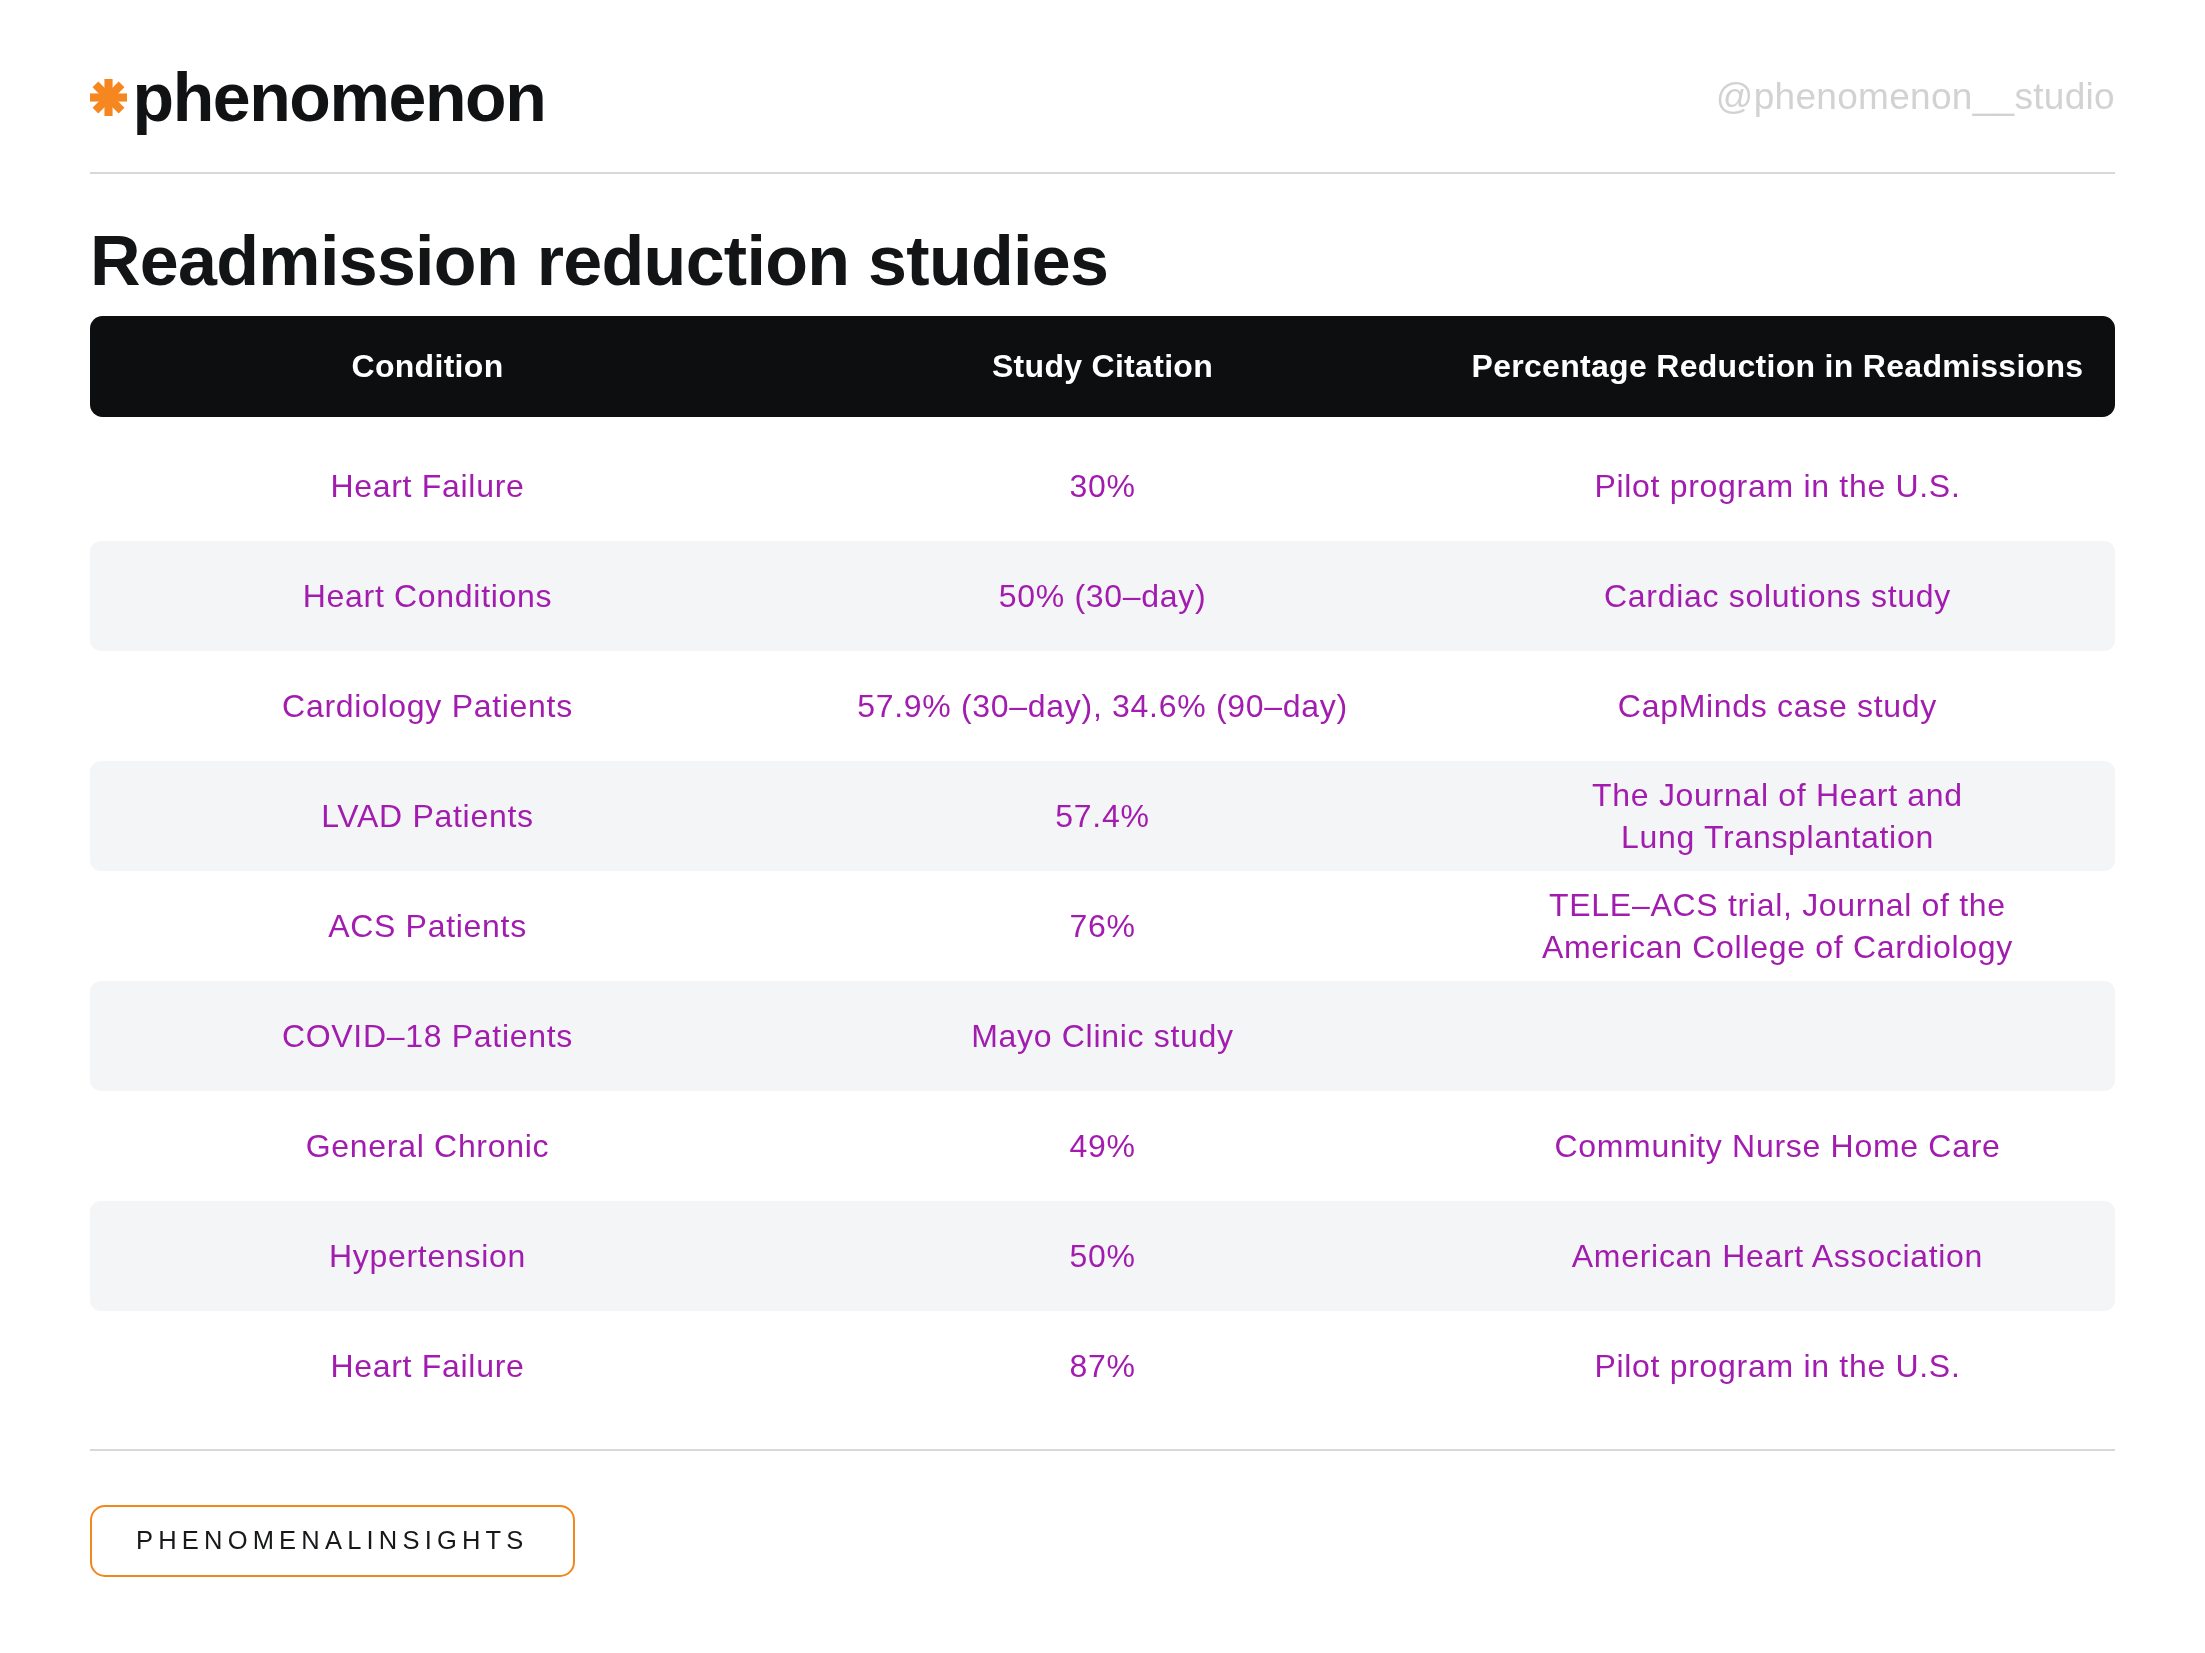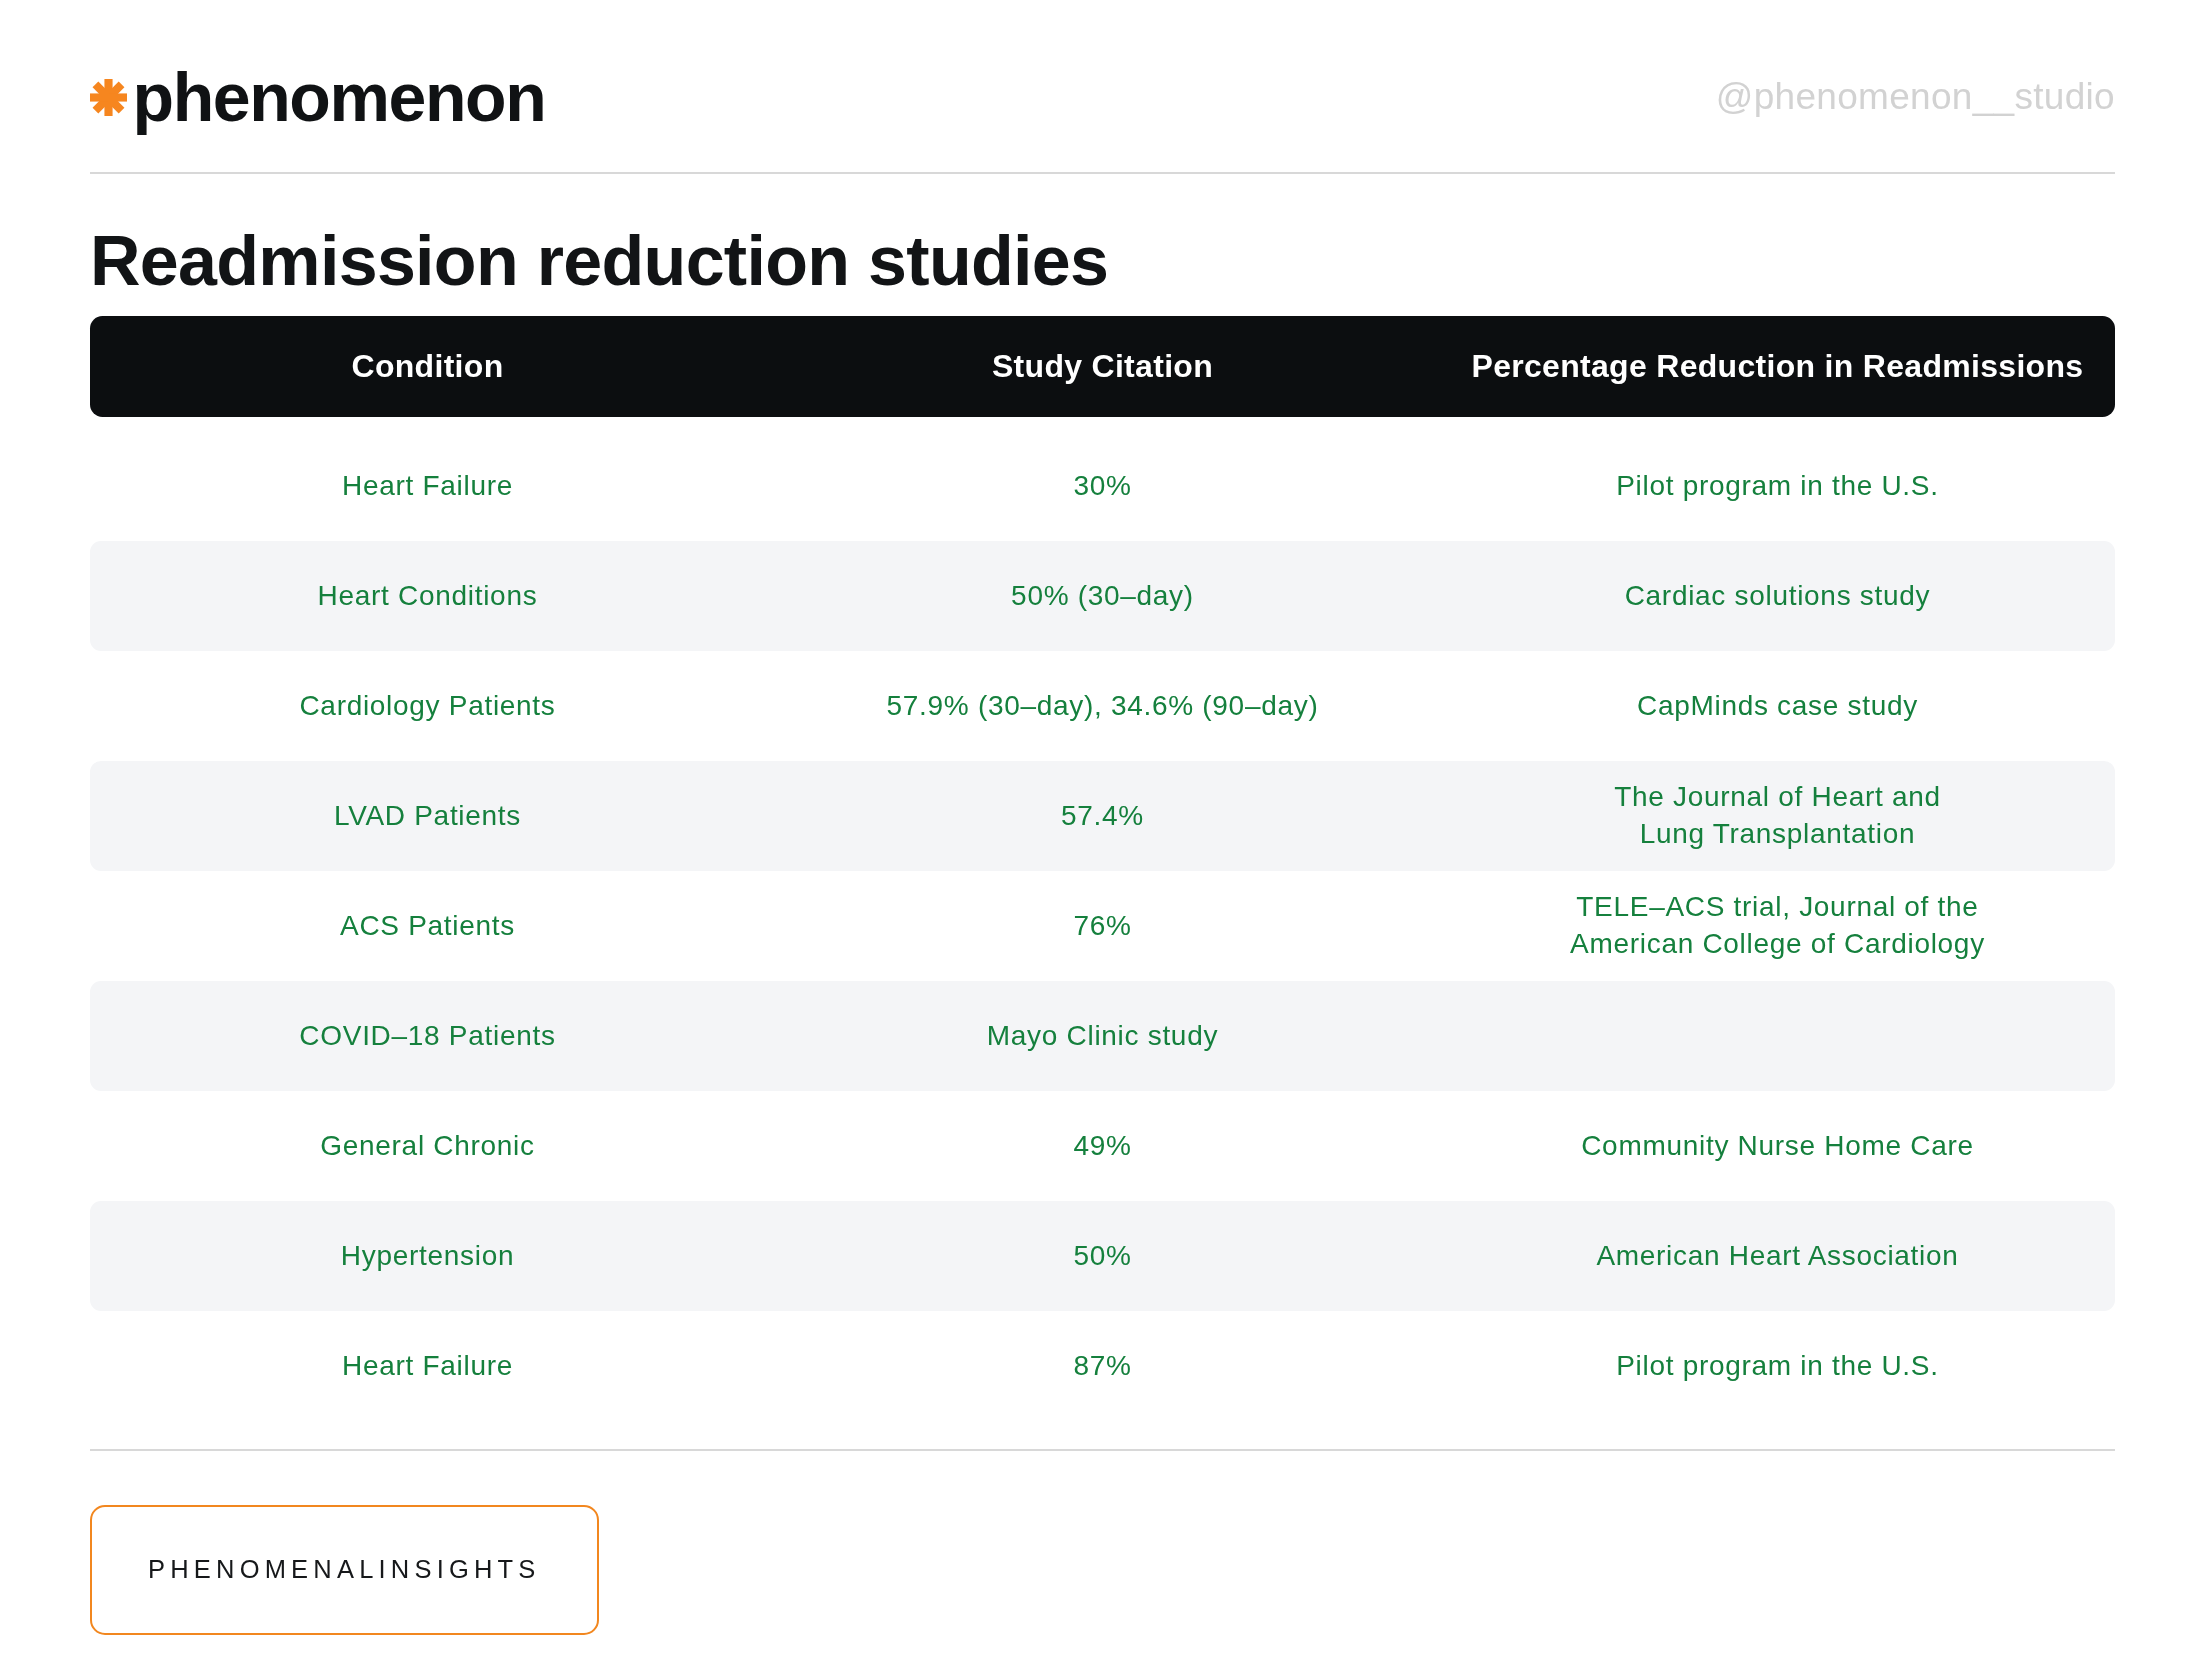--- a/index.html
+++ b/index.html
@@ -60,36 +60,36 @@
     display: flex;
     align-items: center;
     min-height: 110px;
     border-radius: 11px;
     background: transparent;
   }
   .trow.alt { background: #F4F5F7; }
   .td {
     width: 33.333%;
     text-align: center;
-    font-size: 28px;
+    font-size: 32px;
     font-weight: 400;
     letter-spacing: 0.7px;
-    color: #15803d;
+    color: #a21caf;
     line-height: 1.32;
     white-space: pre-line;
   }
 
   
   .insights-btn {
     margin-top: 54px;
     display: inline-flex;
     align-items: center;
     justify-content: center;
-    height: 130px;
-    padding: 0 56px;
+    height: 72px;
+    padding: 0 44px;
     background: #ffffff;
     border: 2.8px solid #F2871F;
     border-radius: 15px;
     font-family: "Liberation Sans", sans-serif;
     font-size: 25.5px;
     font-weight: 500;
     letter-spacing: 5.2px;
     color: #16181A;
     cursor: pointer;
   }

